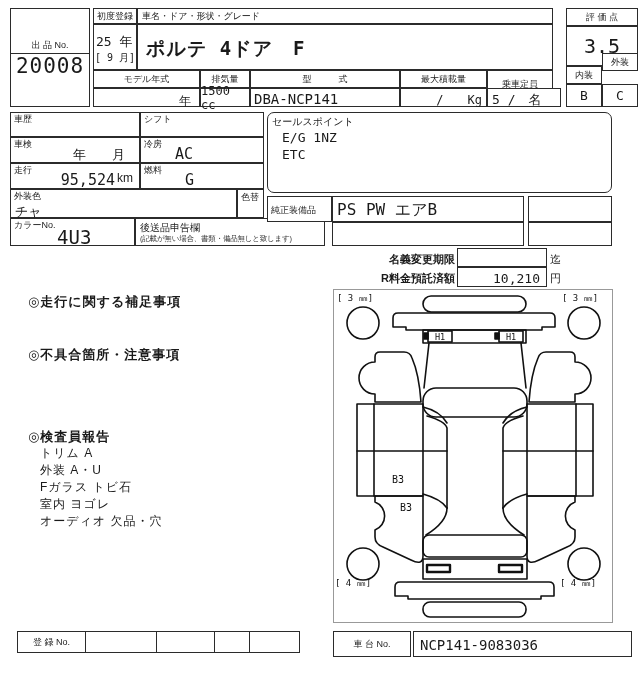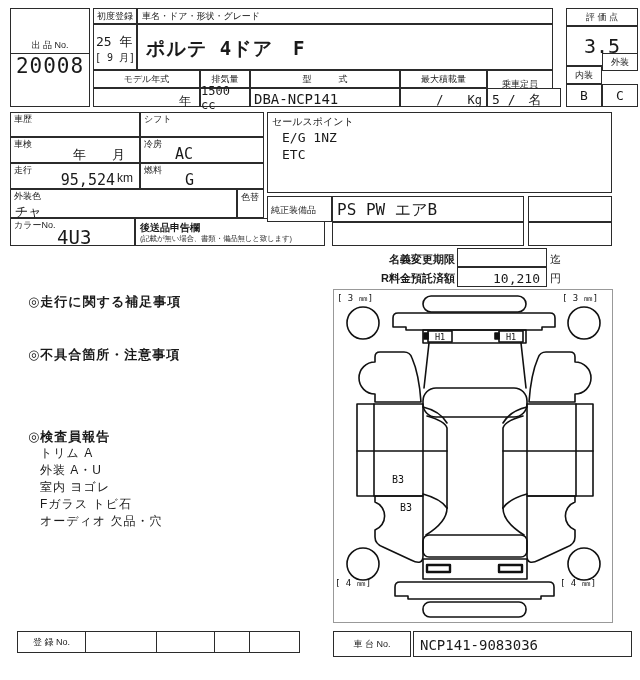--- a/index.html
+++ b/index.html
@@ -124,25 +124,25 @@
   <span class="abs val13" style="left:4px;top:13px;">チャ</span>
 </div>
 <div class="cell" style="left:237px;top:189px;width:27px;height:29px;">
   <span class="lbl abs" style="left:3px;top:3px;">色替</span>
 </div>
 <div class="cell" style="left:10px;top:218px;width:125px;height:28px;">
   <span class="lbl abs lbl-pad" style="left:0;top:0;">カラーNo.</span>
   <span class="abs mono" style="left:46px;top:7px;font-size:19px;">4U3</span>
 </div>
 <div class="cell" style="left:135px;top:218px;width:190px;height:28px;">
-  <span class="abs" style="left:4px;top:2px;font-size:10px;font-weight:bold;">後送品申告欄</span>
+  <span class="abs" style="left:4px;top:2px;font-size:10px;font-weight:normal;">後送品申告欄</span>
   <span class="abs small-note" style="left:4px;top:15px;">(記載が無い場合、書類・備品無しと致します)</span>
 </div>
 
-<div class="cell" style="left:267px;top:112px;width:345px;height:81px;">
+<div class="cell" style="left:267px;top:112px;width:345px;height:81px;border-radius:7px;">
   <span class="lbl abs" style="left:4px;top:4px;font-size:10px;">セールスポイント</span>
   <div class="abs mono val13" style="left:14px;top:16px;line-height:17px;">
     <div>E/G 1NZ</div>
     <div>ETC</div>
   </div>
 </div>
 <div class="cell" style="left:267px;top:196px;width:65px;height:26px;">
   <span class="abs lbl" style="left:3px;top:9px;">純正装備品</span>
 </div>
 <div class="cell" style="left:332px;top:196px;width:192px;height:26px;">
@@ -163,22 +163,22 @@
   <span class="abs mono val13" style="right:6px;top:3px;">10,210</span>
 </div>
 <div class="abs" style="left:550px;top:271px;font-size:11px;">円</div>
 
 <div class="abs section-head" style="left:28px;top:293px;">◎走行に関する補足事項</div>
 <div class="abs section-head" style="left:28px;top:346px;">◎不具合箇所・注意事項</div>
 <div class="abs section-head" style="left:28px;top:428px;">◎検査員報告</div>
 <div class="abs" style="left:40px;top:445px;">
   <div class="report-item">トリム A</div>
   <div class="report-item">外装 A・U</div>
+  <div class="report-item">Fガラス トビ石</div>
   <div class="report-item">室内 ヨゴレ</div>
-  <div class="report-item">Fガラス トビ石</div>
   <div class="report-item">オーディオ 欠品・穴</div>
 </div>
 
 <div class="abs" style="left:333px;top:289px;width:280px;height:334px;border:1px solid #999;background:#fff;">
   <svg width="278" height="332" viewBox="0 0 278 332">
     <g fill="none" stroke="#111" stroke-width="1.6" stroke-linejoin="round" stroke-linecap="round">
 
       <circle cx="29" cy="33" r="16"></circle>
       <circle cx="250" cy="33" r="16"></circle>
 

